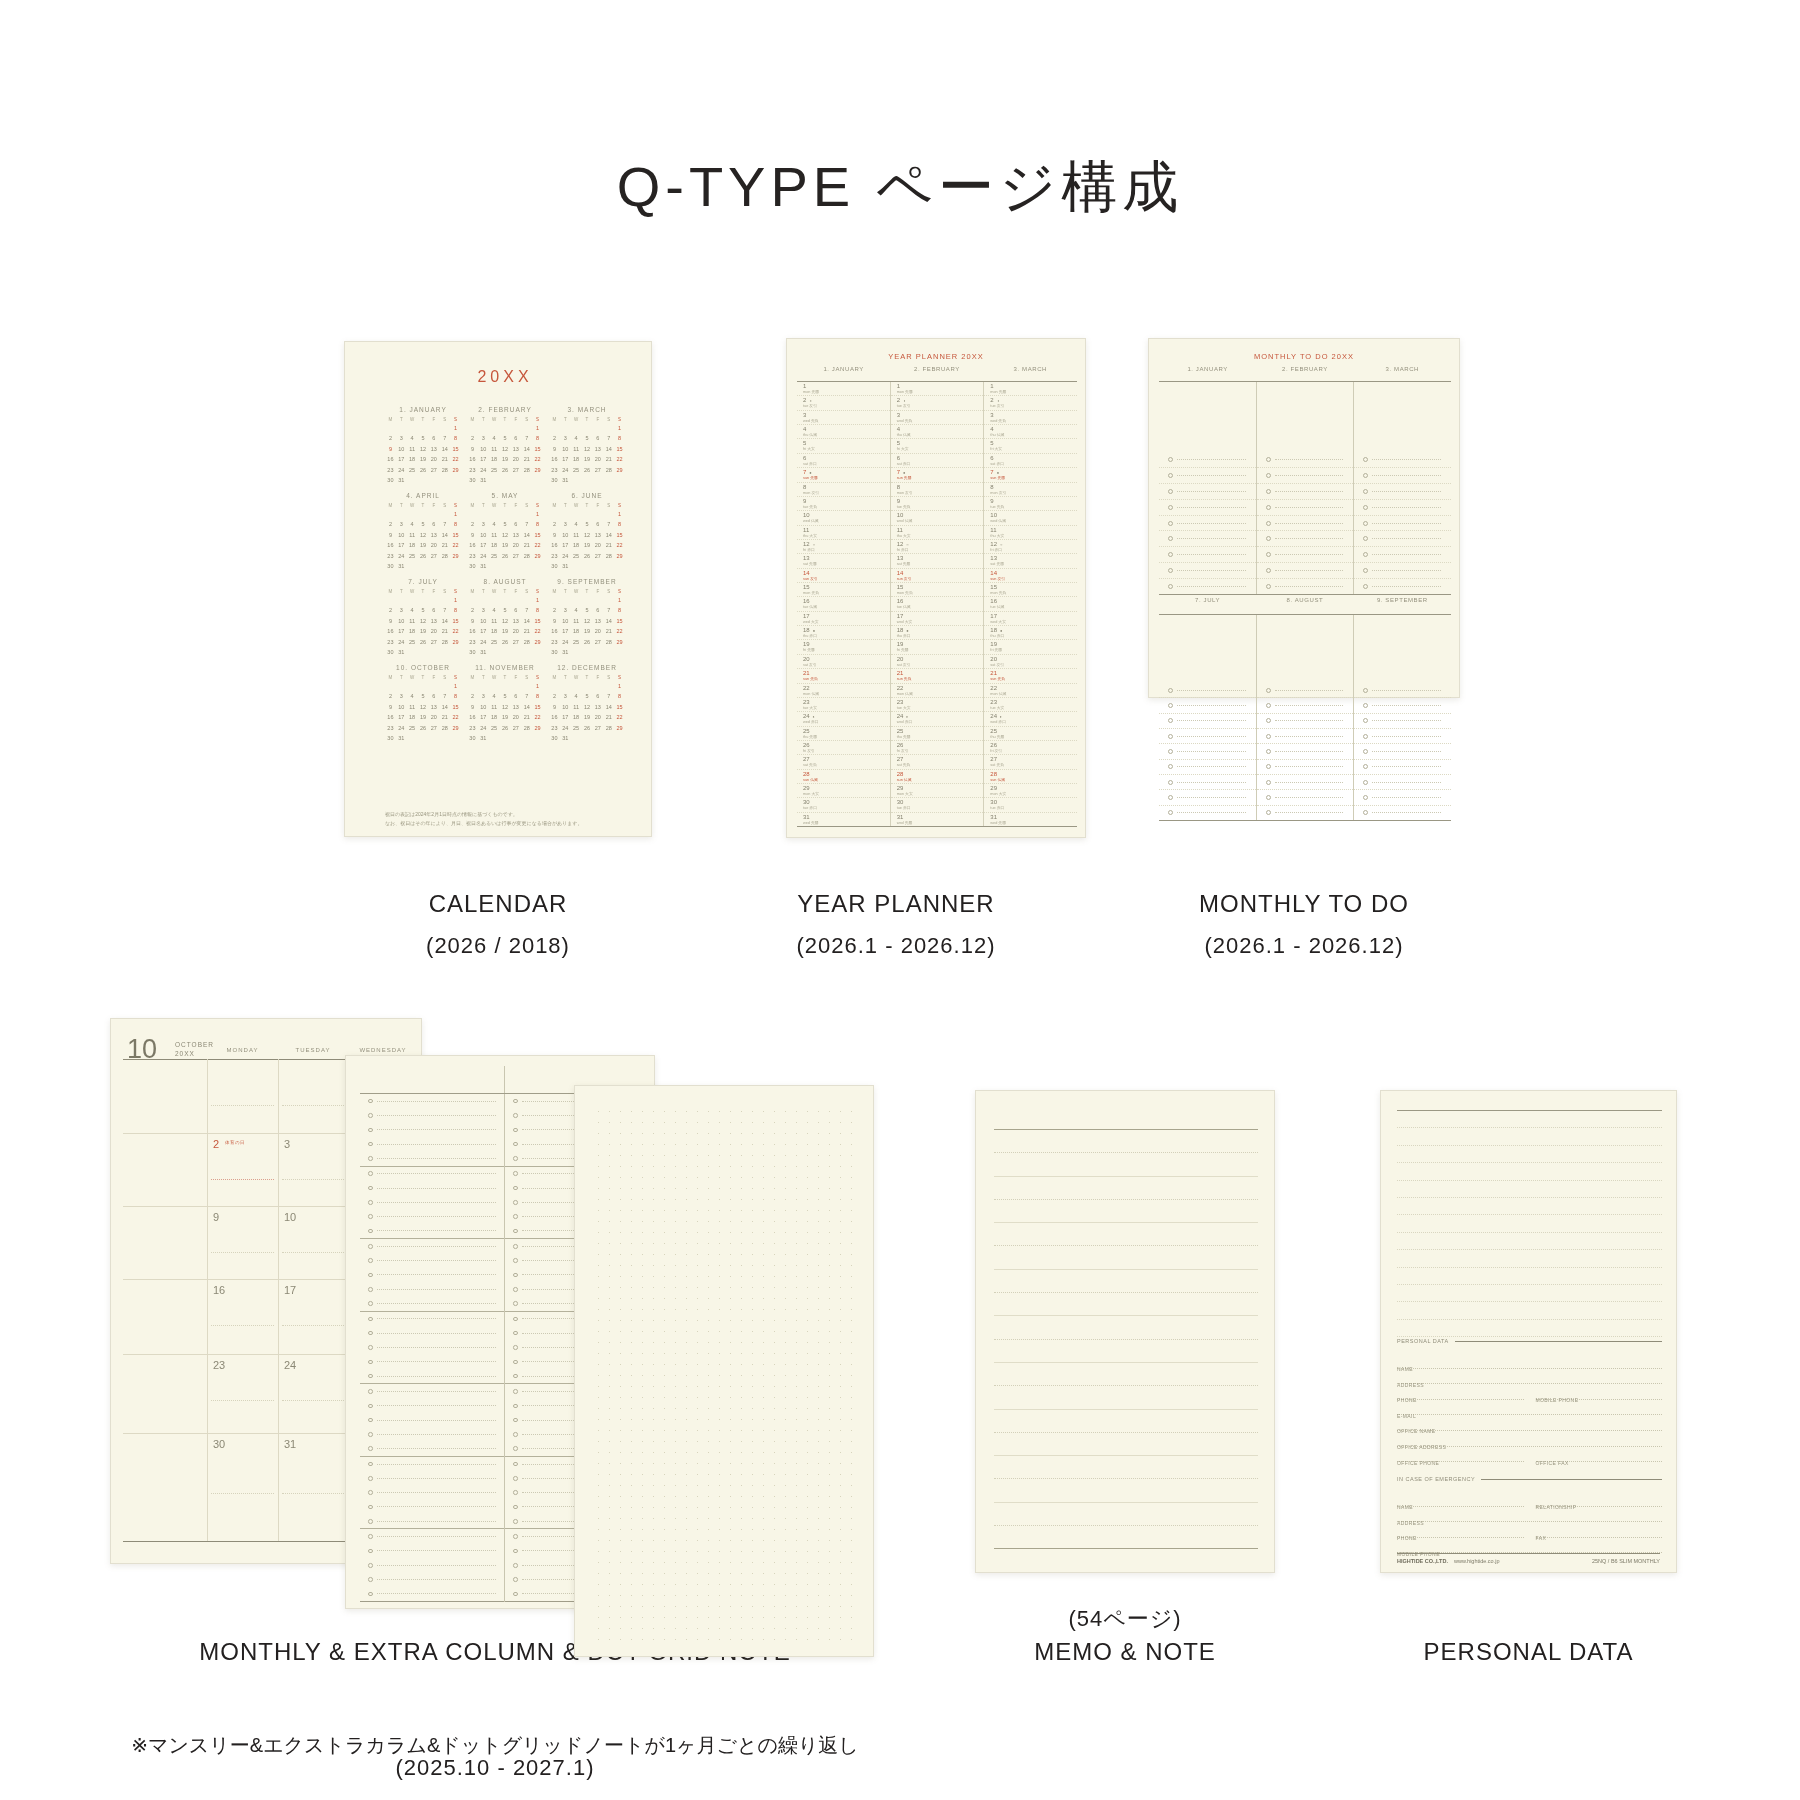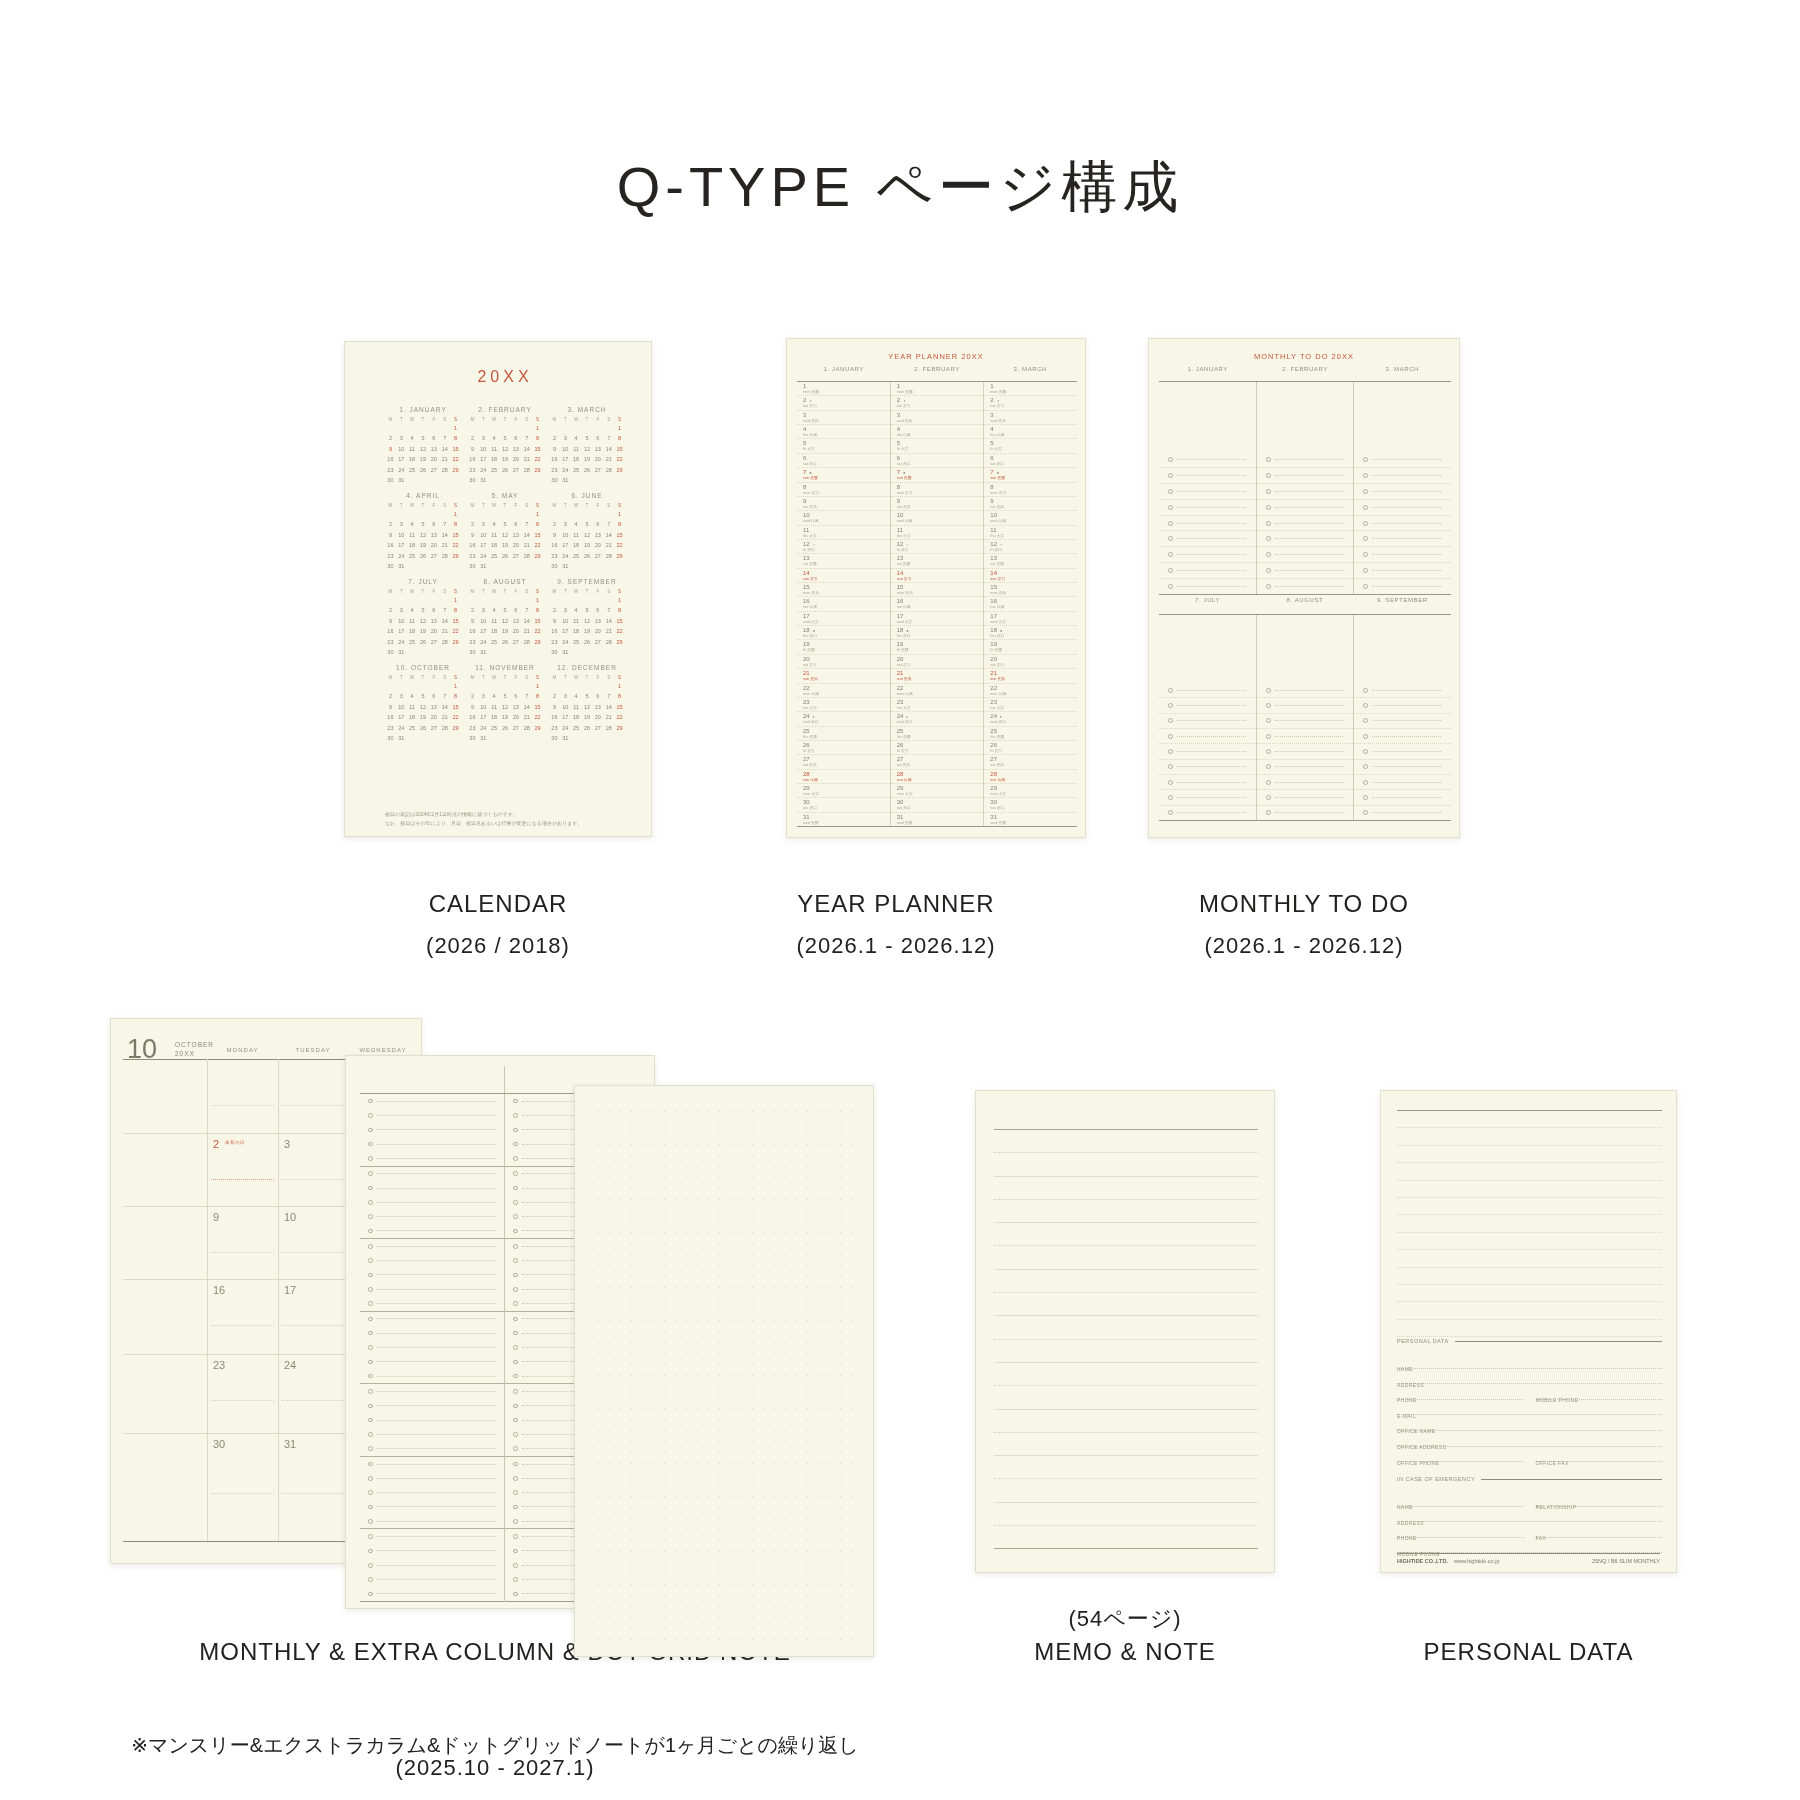--- a/index.html
+++ b/index.html
@@ -42,21 +42,21 @@
   .yp-col{flex:1;display:flex;flex-direction:column;}
   .yp-col + .yp-col{border-left:1px solid #d4d1bb;}
   .yp-row{flex:1;border-bottom:1px dotted #dcd9c3;padding-left:6px;overflow:hidden;}
   .yp-col .yp-row:last-child{border-bottom:none;}
   .yp-n{font-size:6px;line-height:7px;padding-top:1px;color:#84816e;}
   .yp-moon{font-size:4px;margin-left:3px;color:#84816e;}
   .yp-s{font-size:3.8px;line-height:4.5px;color:#aaa792;}
   .yp-row.red .yp-n,.yp-row.red .yp-s{color:#c6573c;}
 
   
-  #td-page{left:1148px;top:338px;width:312px;height:500px;}
+  #td-page{left:1148px;top:338px;width:312px;height:360px;}
   .td-heads{position:absolute;left:10px;width:292px;display:flex;}
   .td-head{flex:1;text-align:center;font-size:6px;letter-spacing:.6px;color:#94917e;}
   #td-top-heads{top:27px;} #td-bot-heads{top:258px;}
   .td-grid{position:absolute;left:10px;width:292px;display:flex;
     border-top:1px solid #9a9784;border-bottom:1px solid #9a9784;}
   #td-top-grid{top:42px;height:212px;} #td-bot-grid{top:275px;height:205px;}
   .td-col{flex:1;display:flex;flex-direction:column;}
   .td-col + .td-col{border-left:1px solid #cfccb6;}
   .td-blank{flex:none;}
   #td-top-grid .td-blank{height:70px;} #td-bot-grid .td-blank{height:68px;}

